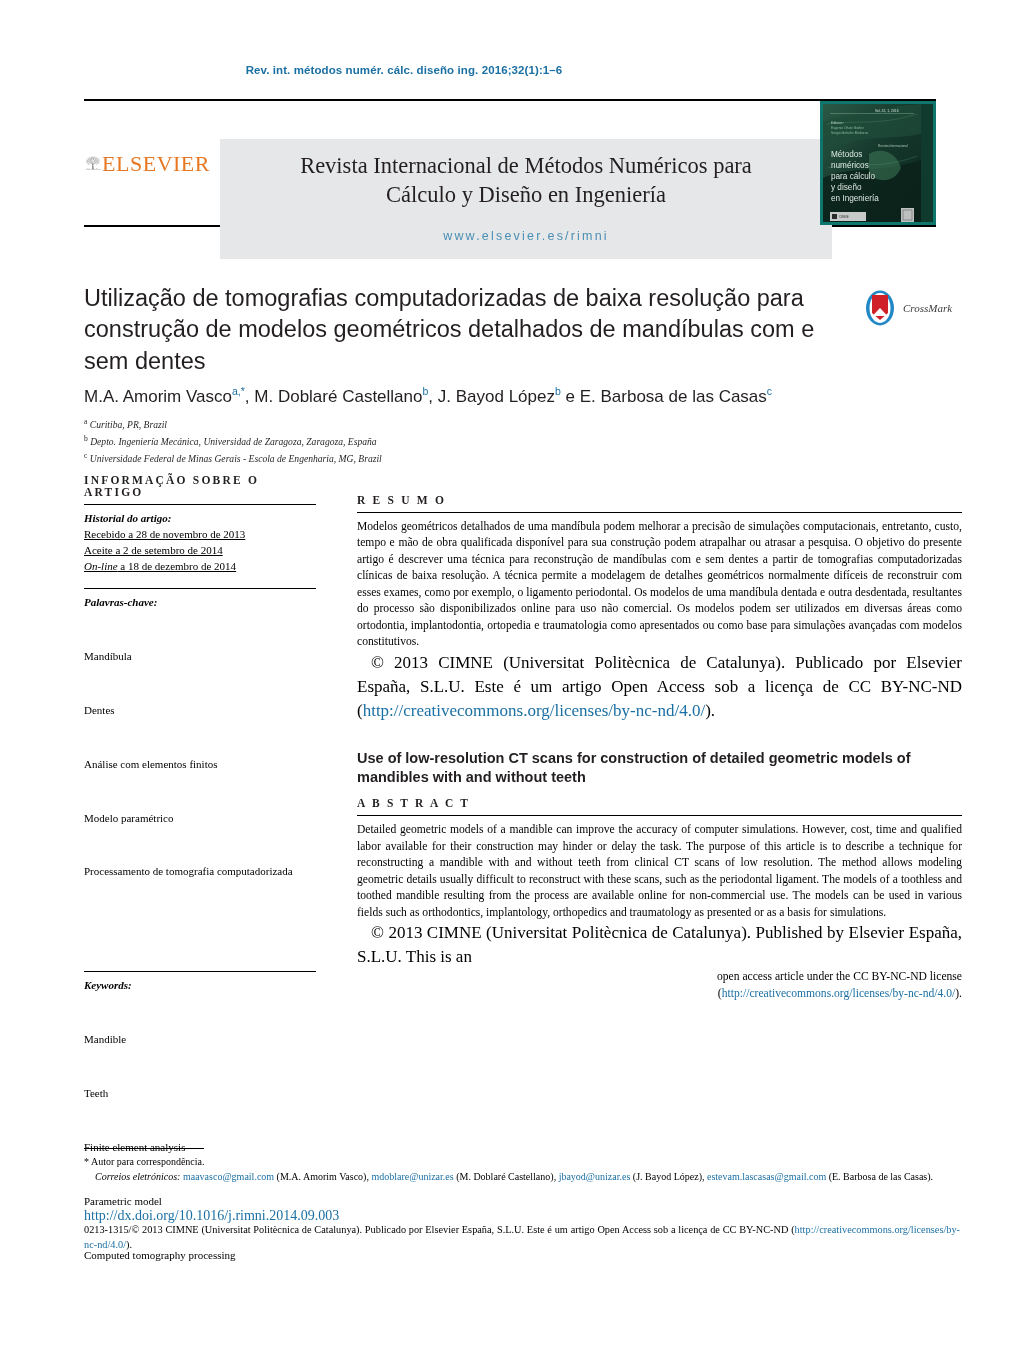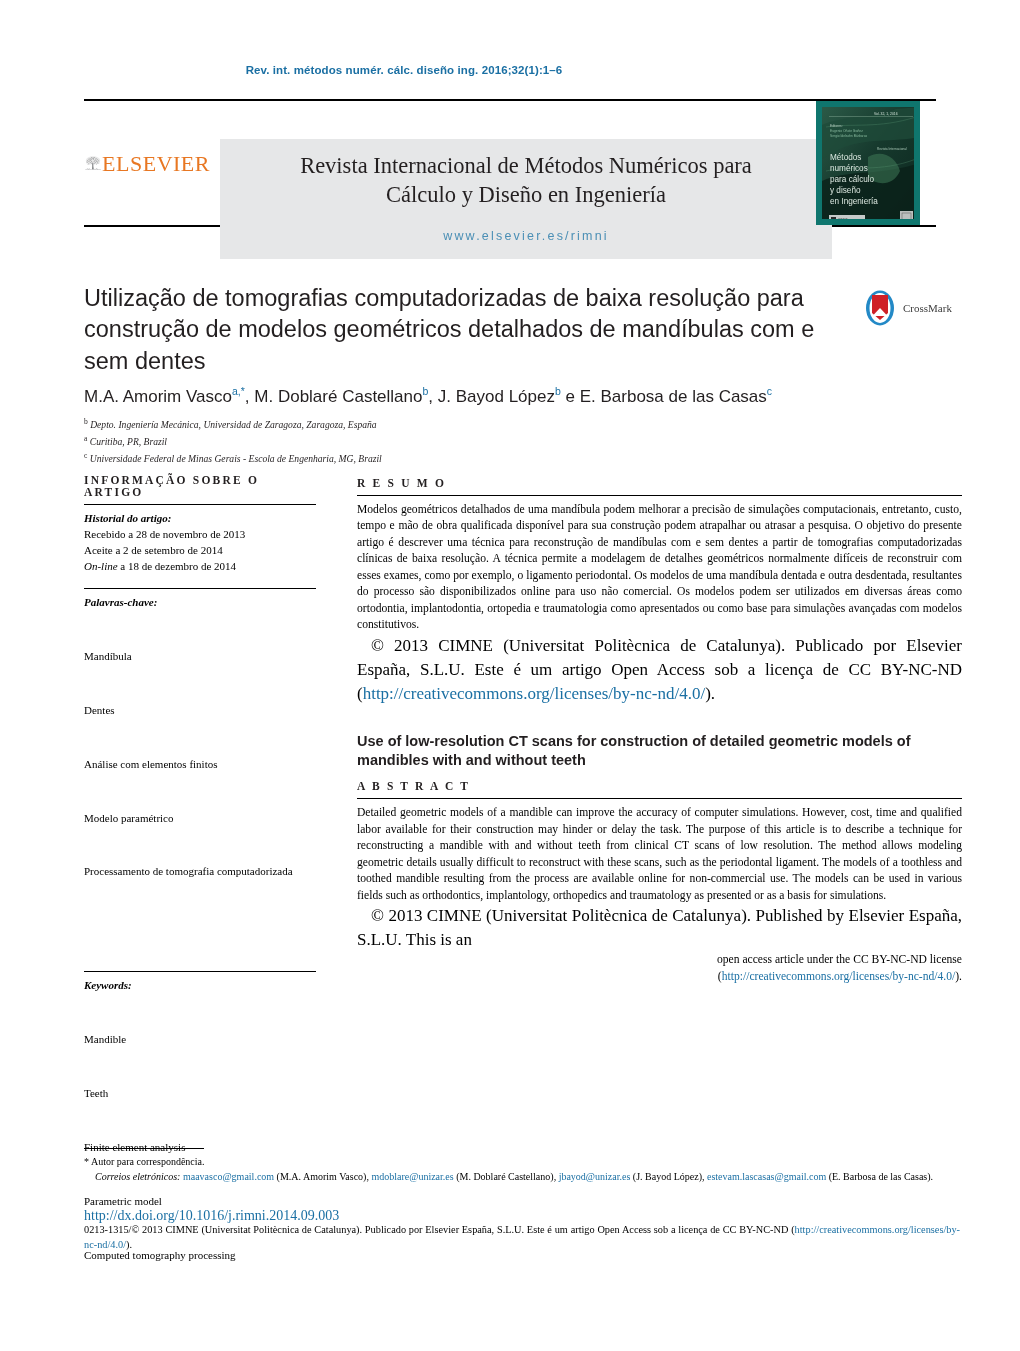--- a/index.html
+++ b/index.html
@@ -91,24 +91,24 @@
   }
   .journal-url {
     margin-top: 19px;
     font-family: "Liberation Sans", sans-serif;
     font-size: 12.5px;
     letter-spacing: 2.2px;
     color: #4b8fb5;
   }
   .cover-thumb {
     position: absolute;
-    right: 16px; top: 0px;
-    width: 104px;
+    right: 0px; top: 0px;
+    width: 116px;
     height: 124px;
-    border: 6px solid #0f766e;
+    border: 3px solid #0f766e;
     box-sizing: border-box;
     overflow: hidden;
     background: #0f3a2d;
   }
 
   
   .title-wrap {
     position: absolute;
     left: 84px; top: 283px;
     width: 770px;
@@ -122,20 +122,21 @@
     margin: 0;
   }
   .crossmark {
     position: absolute;
     right: 60px; top: 287px;
     width: 98px;
     height: 42px;
     display: flex;
     align-items: center;
     gap: 5px;
+    font-style: italic;
   }
   .crossmark-word {
     font-family: "Liberation Serif", serif;
     font-size: 11px;
     color: #3c3c3c;
   }
 
   
   .authors {
     position: absolute;
@@ -159,21 +160,21 @@
   .affils sup { font-style: normal; font-size: 7.5px; }
 
   
   .col-left {
     position: absolute;
     left: 84px; top: 474px;
     width: 232px;
   }
   .col-right {
     position: absolute;
-    left: 357px; top: 477px;
+    left: 357px; top: 494px;
     width: 605px;
   }
   .sec-head {
     font-family: "Liberation Serif", serif;
     font-size: 11.5px;
     font-weight: bold;
     letter-spacing: 2.2px;
     color: #231f20;
     margin-bottom: 6px;
   }
@@ -187,20 +188,21 @@
   }
   .info-label {
     font-size: 11px;
     font-style: italic;
     font-weight: bold;
     line-height: 1.45;
   }
   .info-line {
     font-size: 11px;
     line-height: 1.45;
+    text-decoration: underline;
   }
   .info-line i { font-style: italic; }
   .kw-item {
     font-size: 11px;
     line-height: 1.45;
     margin-top: 38px;
   }
 
   .abs-para {
     font-size: 11.6px;
@@ -405,22 +407,22 @@
       <path d="M18 19 L25.5 27 L10.5 27 Z" fill="#ffffff"></path>
     </svg>
     <span class="crossmark-word">CrossMark</span>
   </div>
 
   <div class="authors">
     <span>M.A. Amorim Vasco<sup>a,*</sup>,  M. Doblaré Castellano<sup>b</sup>, J. Bayod López<sup>b</sup> e E. Barbosa de las Casas<sup>c</sup></span>
   </div>
 
   <div class="affils">
+    <div><sup>a</sup> <span>Curitiba, PR, Brazil</span></div>
     <div><sup>b</sup> <span>Depto. Ingeniería Mecánica, Universidad de Zaragoza, Zaragoza, España</span></div>
-    <div><sup>a</sup> <span>Curitiba, PR, Brazil</span></div>
     <div><sup>c</sup> <span>Universidade Federal de Minas Gerais - Escola de Engenharia, MG, Brazil</span></div>
   </div>
 
   <div class="col-left">
     <div class="sec-head">INFORMAÇÃO SOBRE O ARTIGO</div>
     <div class="rule"></div>
 
     <div class="info-label">Historial do artigo:</div>
     <div class="info-line">Recebido a 28 de novembro de 2013</div>
     <div class="info-line">Aceite a 2 de setembro de 2014</div>

